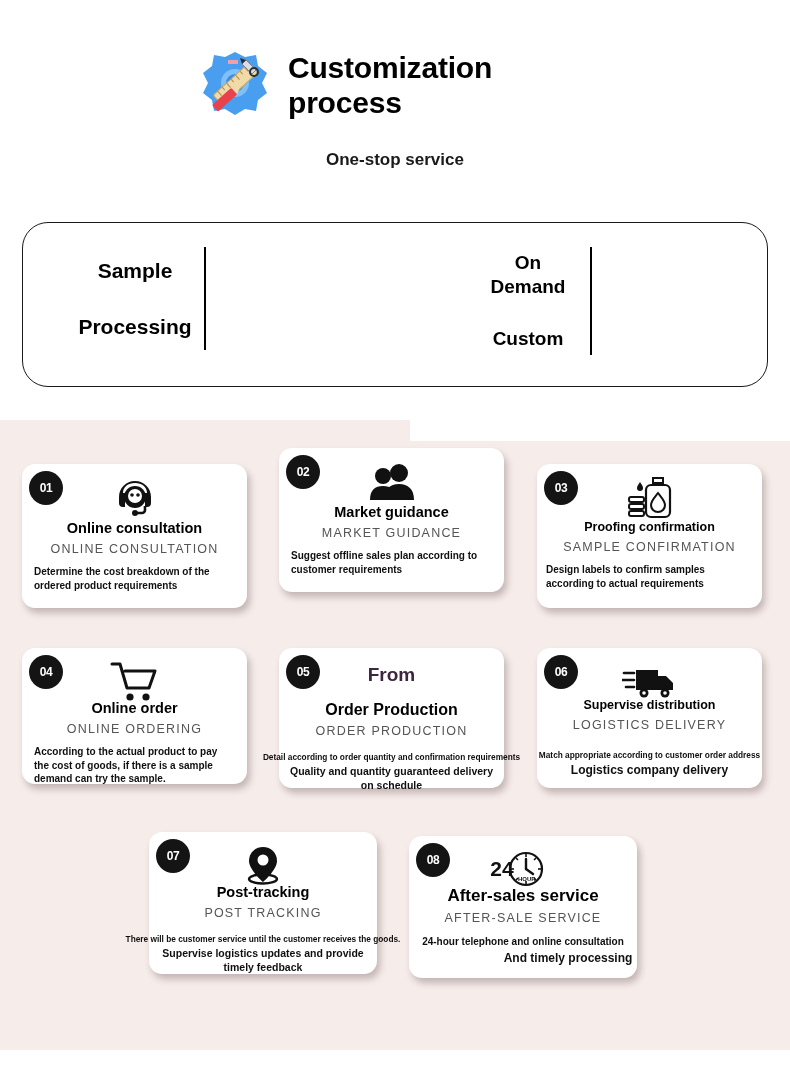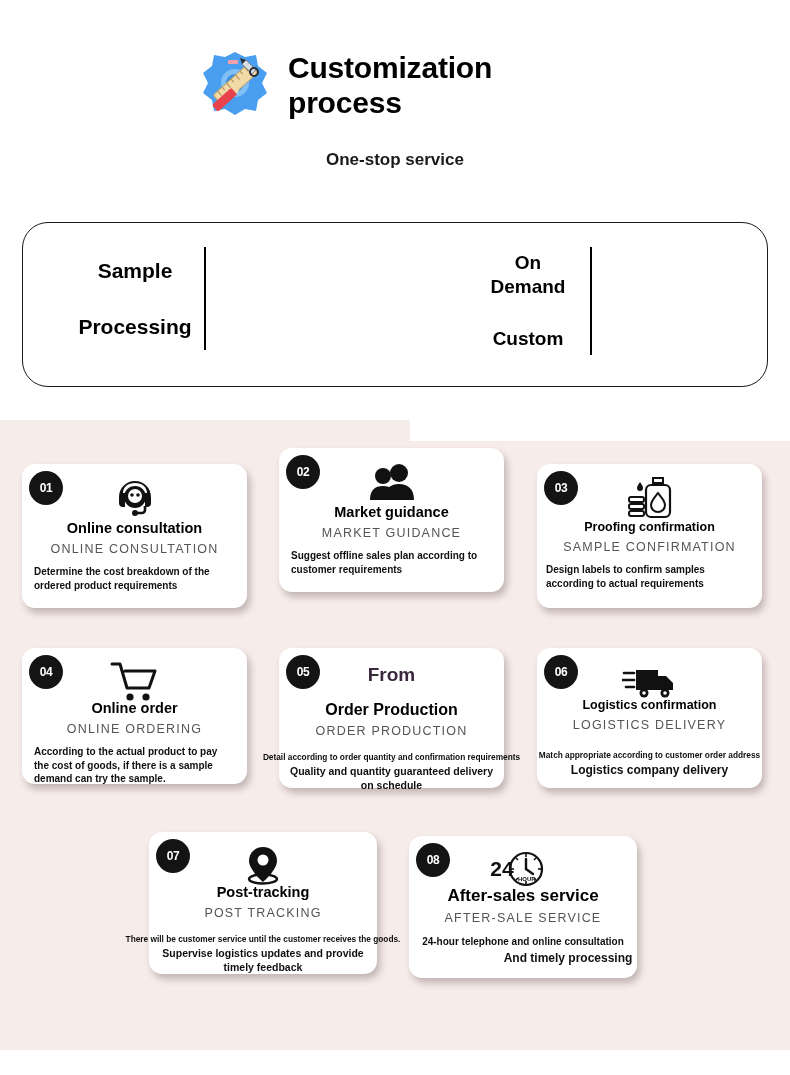--- a/index.html
+++ b/index.html
@@ -470,21 +470,21 @@
         <circle cx="43" cy="31" r="4.5" fill="#111"></circle>
         <circle cx="43" cy="31" r="1.8" fill="#fff"></circle>
         <g stroke="#111" stroke-width="2.6" stroke-linecap="round">
           <line x1="2" y1="11" x2="12" y2="11"></line>
           <line x1="0" y1="18" x2="12" y2="18"></line>
           <line x1="4" y1="25" x2="12" y2="25"></line>
         </g>
       </svg>
     </div>
     <div class="card-body" style="top:50px;">
-      <div class="c-title sm">Logistics confirmation</div>
+      <div class="c-title sm">Supervise distribution</div>
       <div class="c-sub">LOGISTICS DELIVERY</div>
     </div>
     <div class="overflow-line" style="top:102px;">Match appropriate according to customer order address</div>
     <div class="card-body" style="top:112px;">
       <div class="c-extra">Logistics company delivery</div>
     </div>
   </div>
 
   <div class="card" style="left:149px; top:832px; width:228px; height:142px;">
     <div class="badge">07</div>

